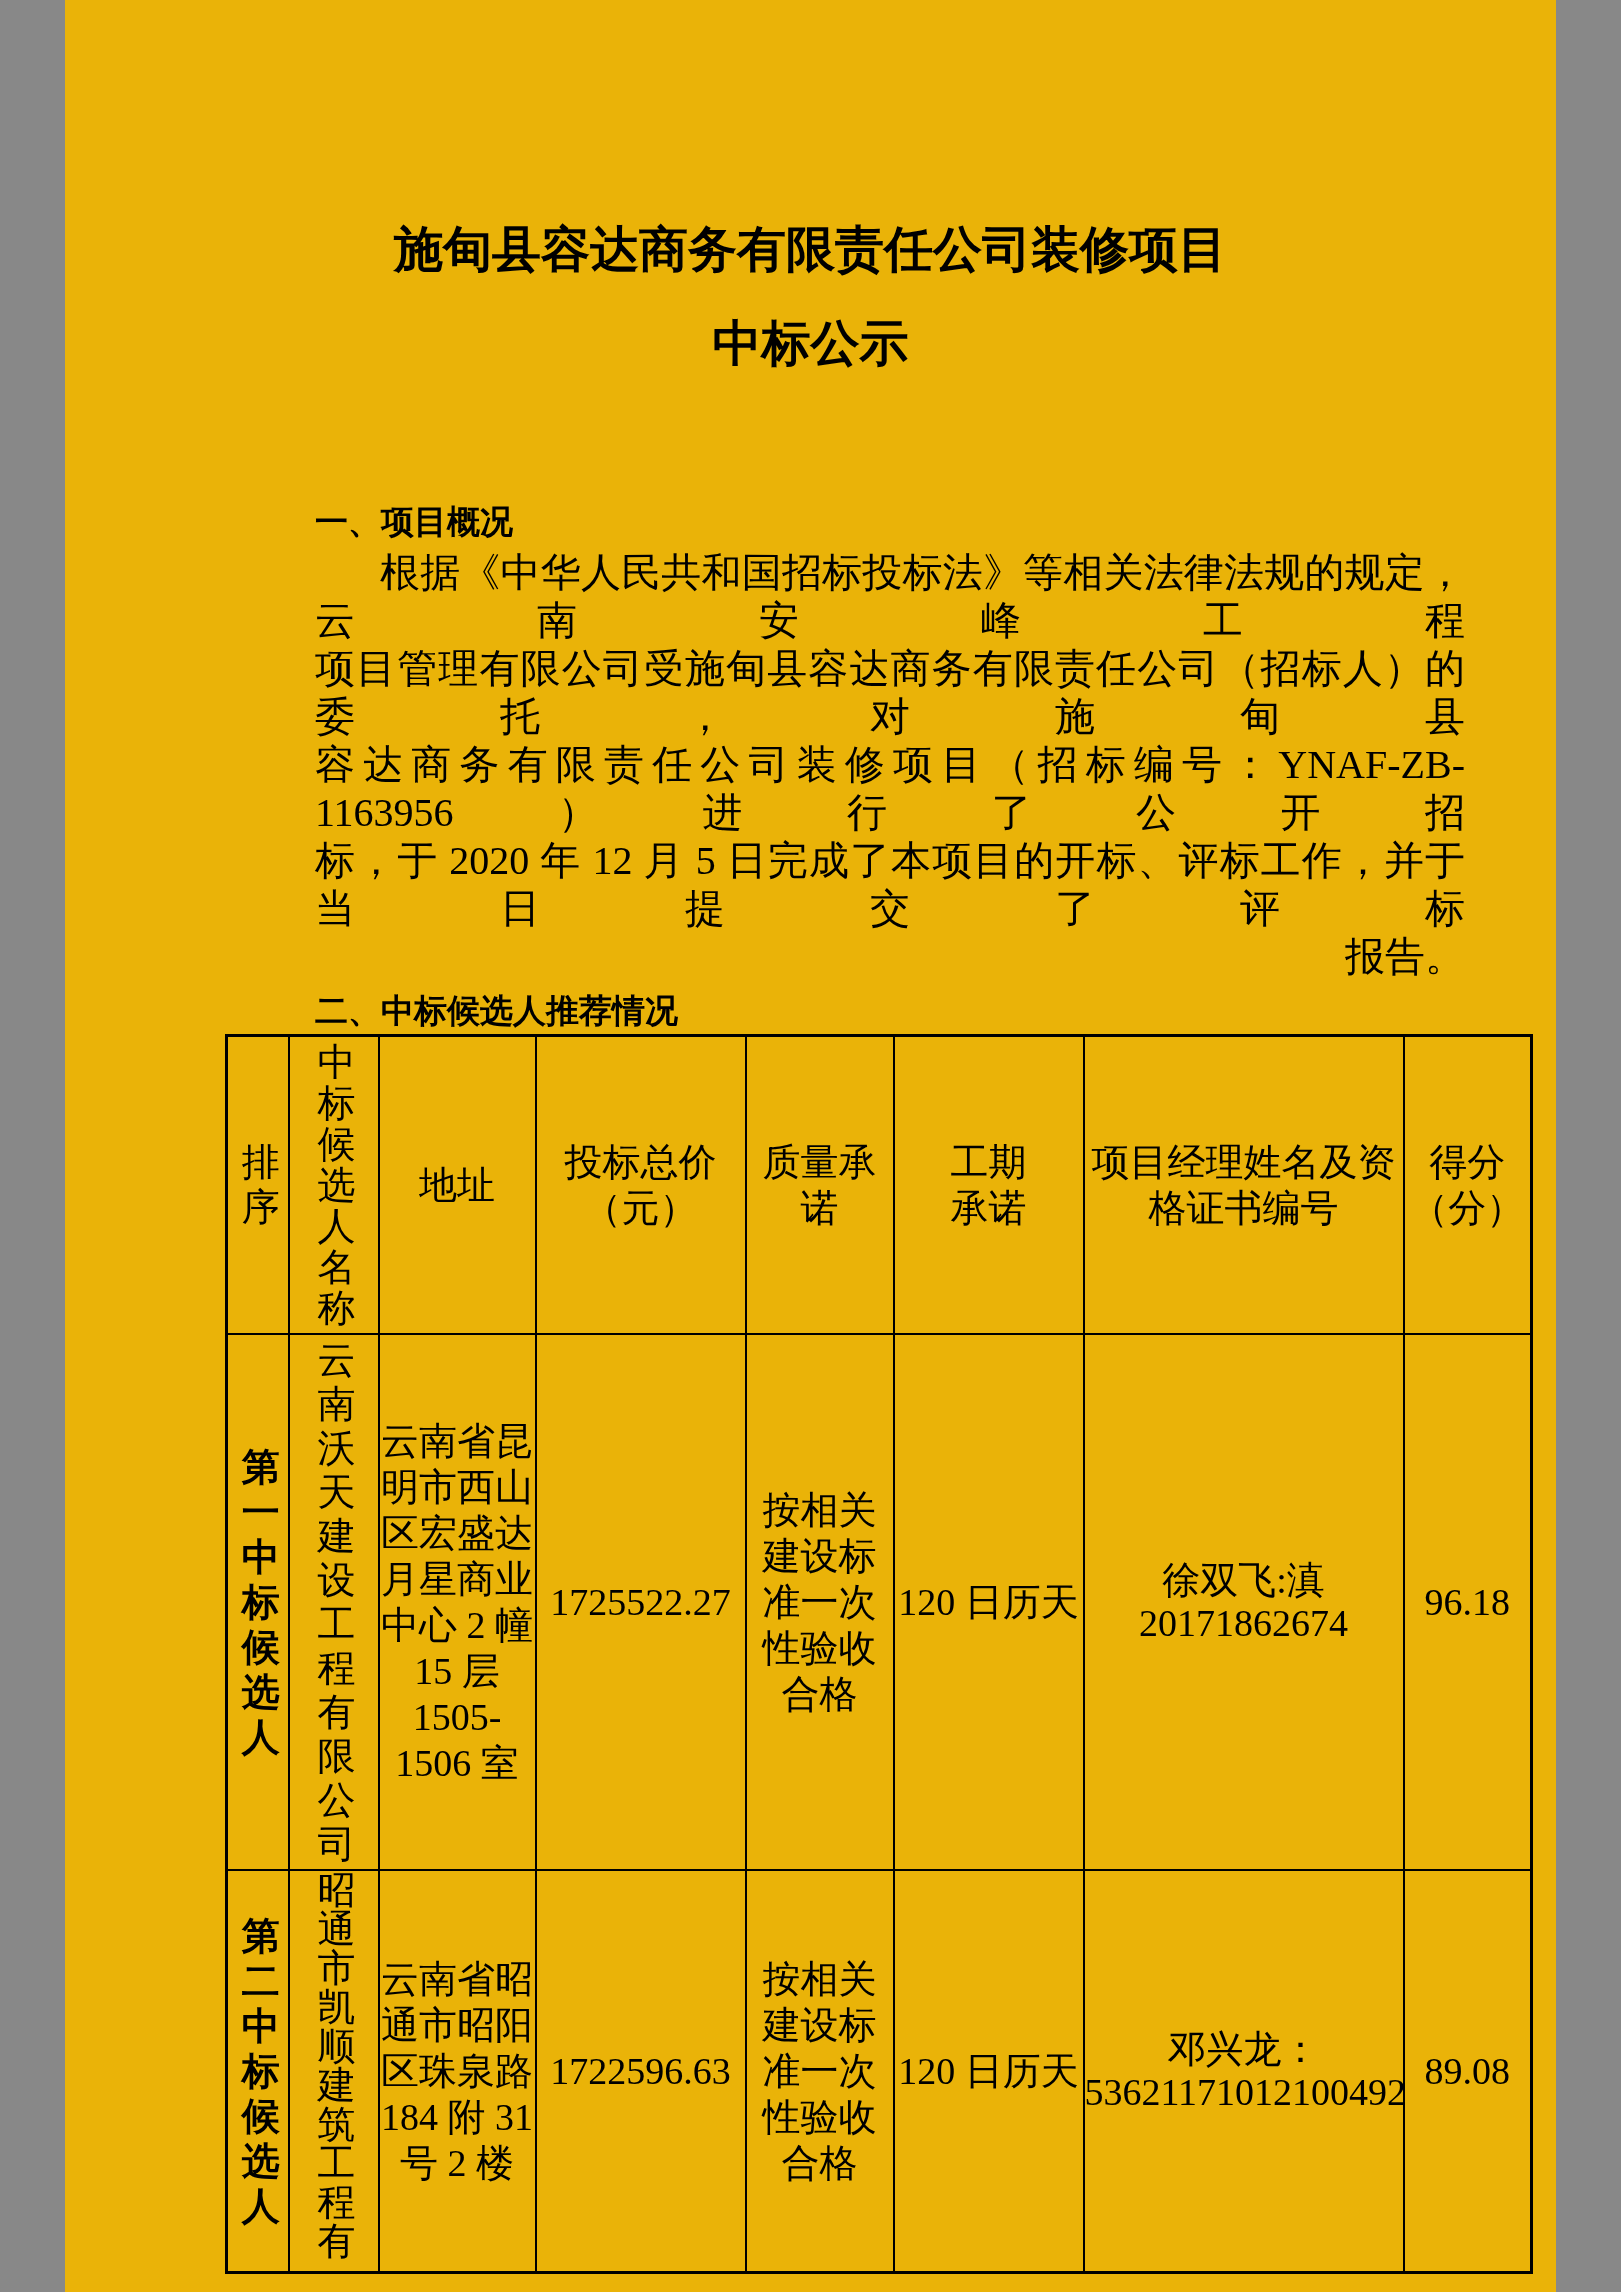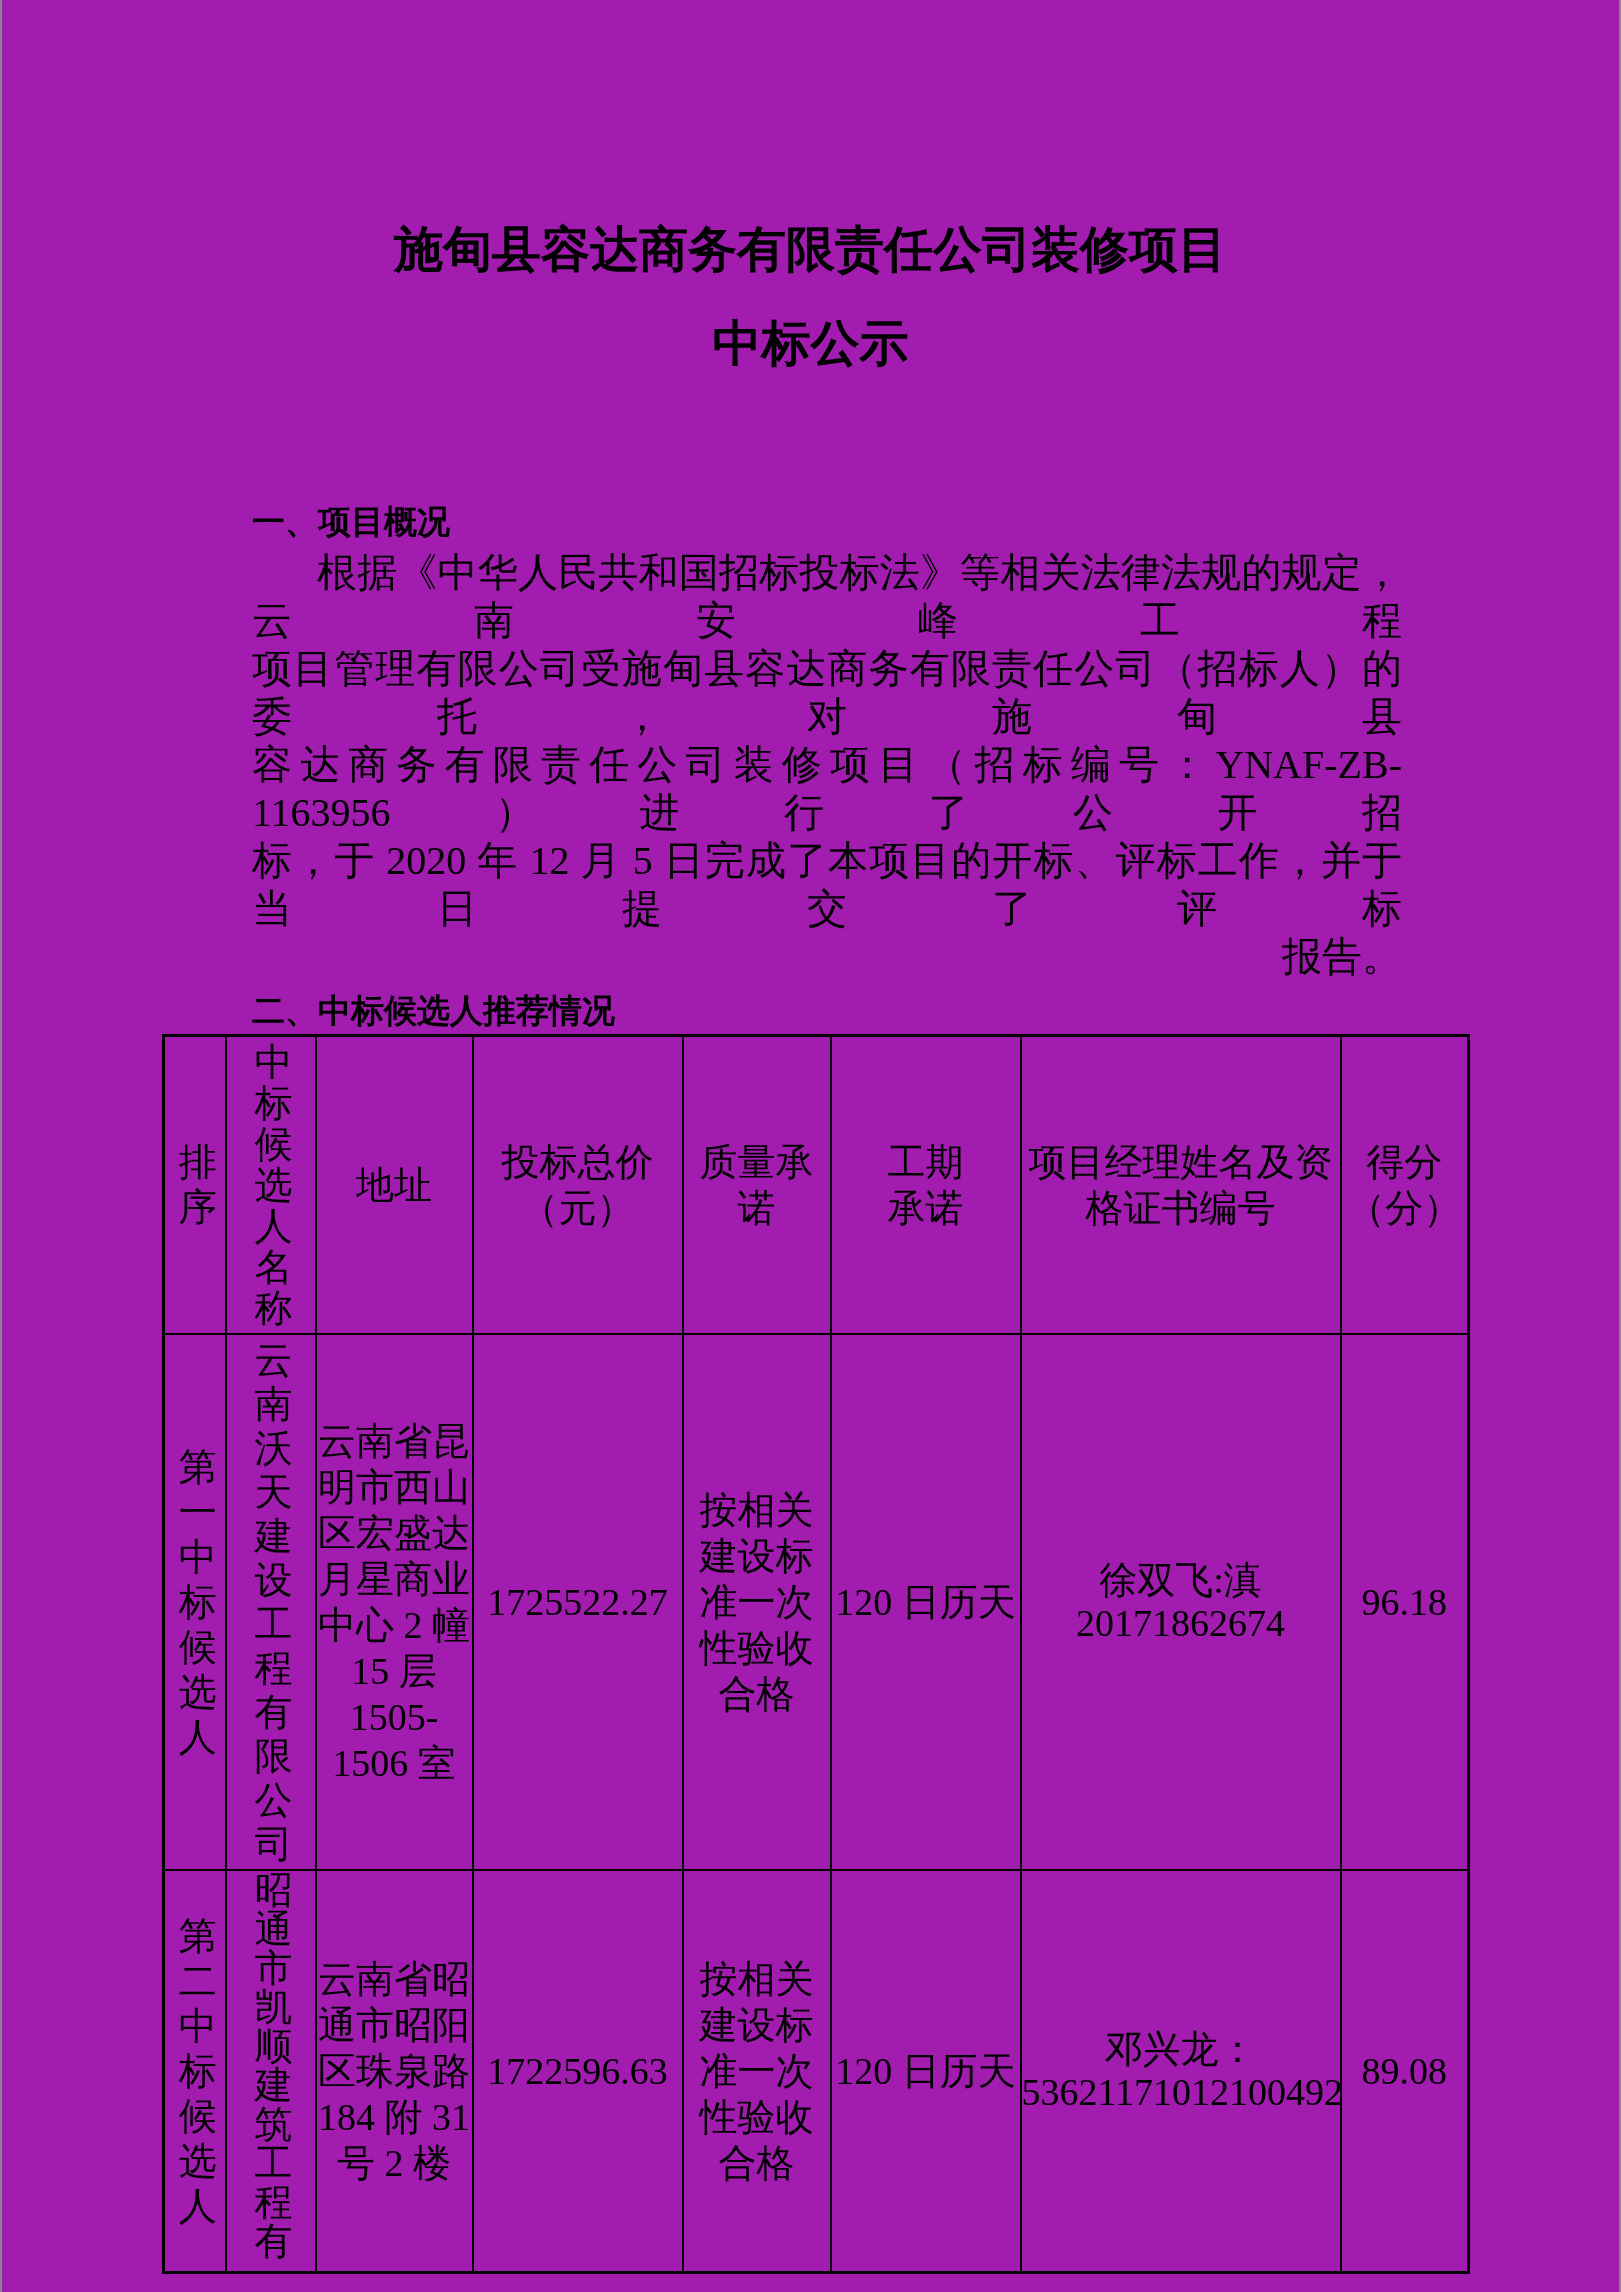--- a/index.html
+++ b/index.html
@@ -1,21 +1,21 @@
 <!DOCTYPE html>
 <html><head>
 <meta charset="utf-8">
 <style>
   html, body { margin: 0; padding: 0; background: #888; }
   .page {
     position: relative;
-    width: 1617px;
+    width: 1491px;
     height: 2293px;
     margin: 0 auto;
-    background: #a21caf;
+    background: #eab308;
     color: #000;
     font-family: "Liberation Serif", "DejaVu Serif", serif;
     overflow: hidden;
   }
   .title-block { text-align: center; }
   .title-line1 {
     margin-top: 220px;
     font-size: 49px;
     font-weight: bold;
     line-height: 59px;
@@ -73,21 +73,21 @@
   .v {
     width: 32px;
     margin: 0 auto;
     word-break: break-all;
     line-height: 45px;
     text-align: center;
   }
   .v.hdr-name { line-height: 41px; }
   .v.name-1 { line-height: 44px; }
   .v.name-2 { line-height: 39px; }
-  .v.bold { font-weight: normal; }
+  .v.bold { font-weight: bold; }
   td.top-clip { vertical-align: top; }
   .score-cell, .price-cell { line-height: 39px; }
 </style>
 </head>
 <body>
 
 <div class="page">
 
   <div class="title-block">
     <div class="title-line1">施甸县容达商务有限责任公司装修项目</div>

